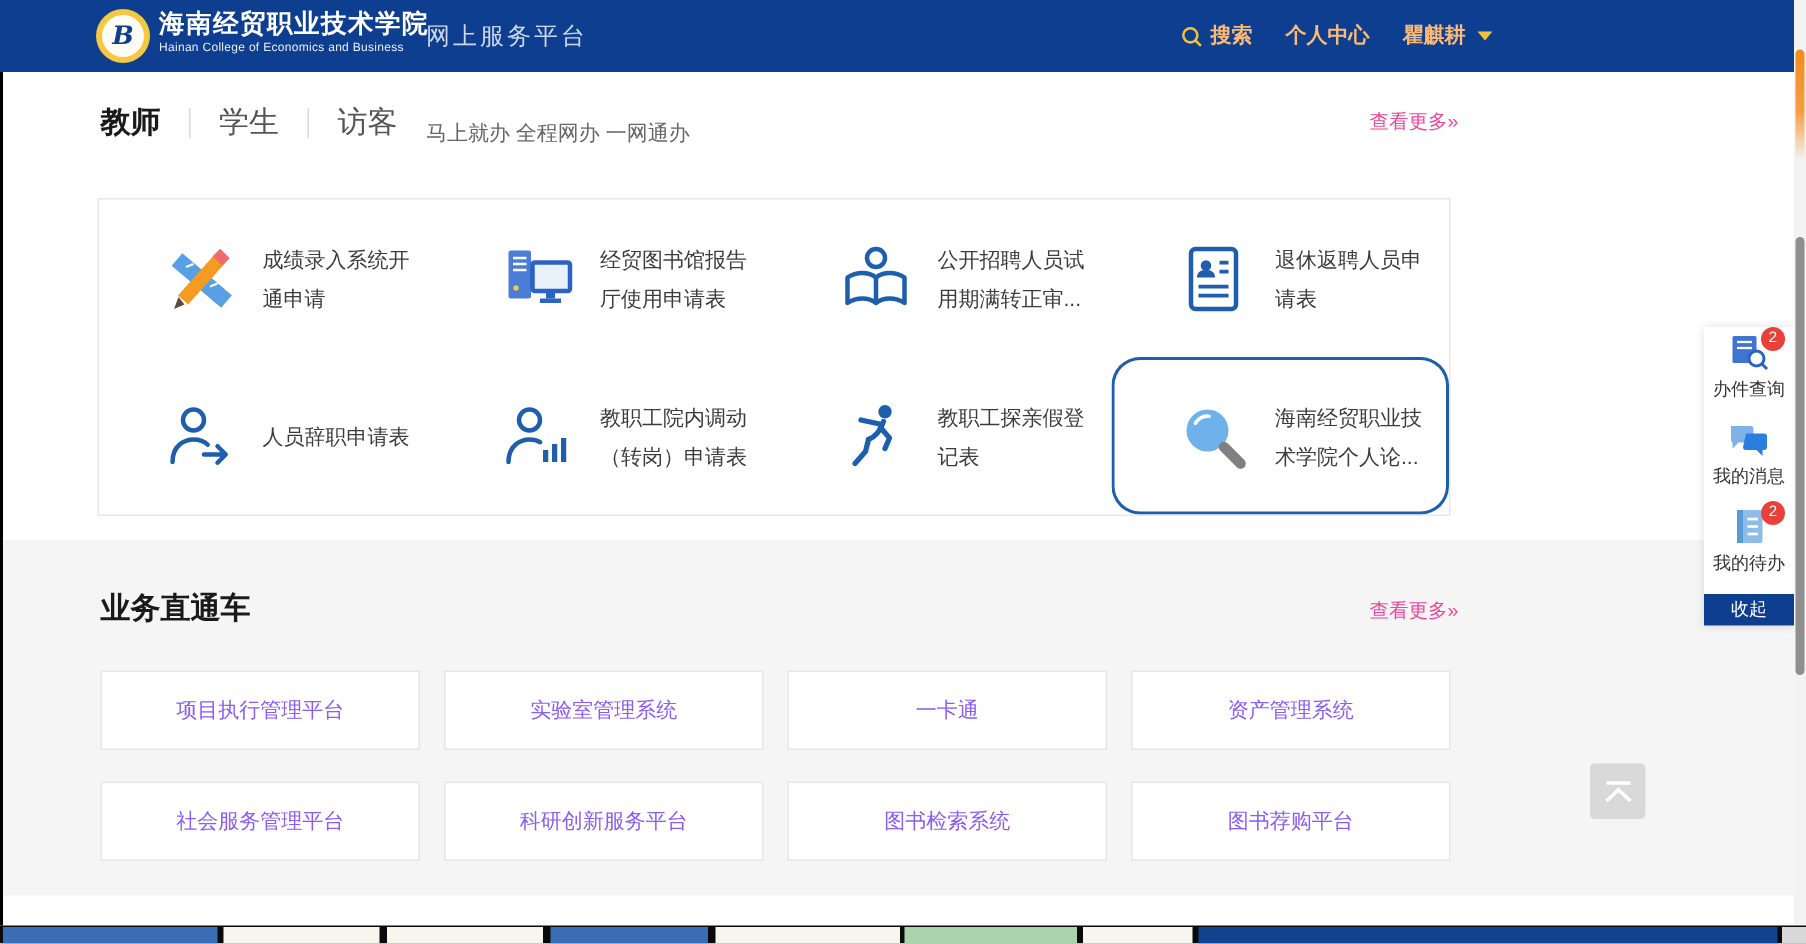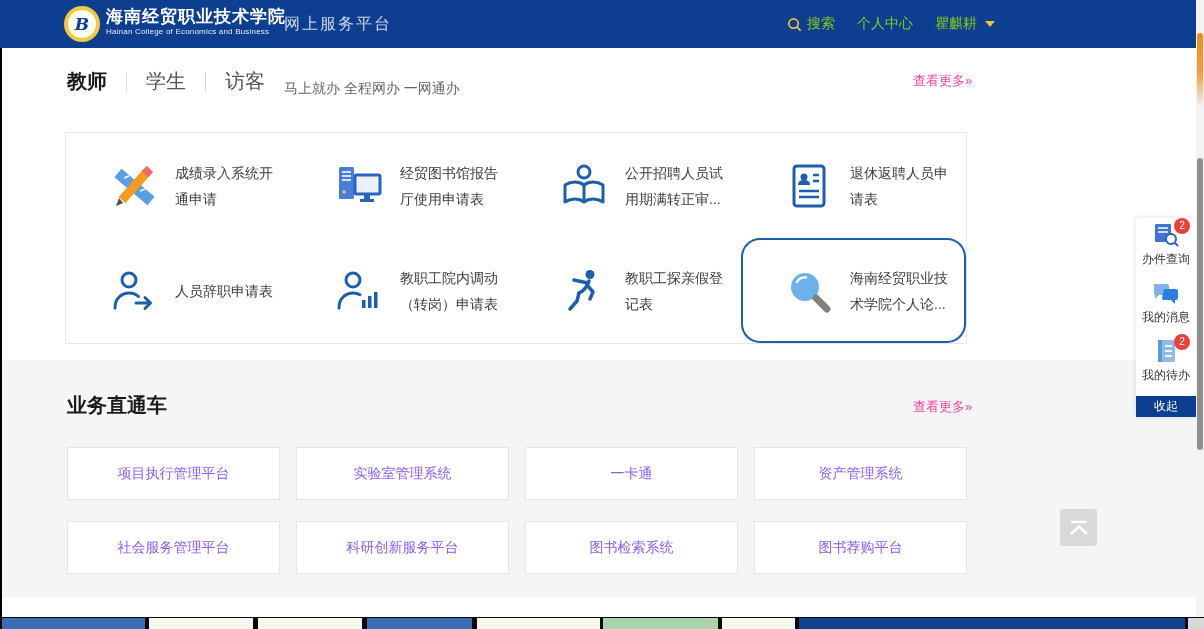--- a/index.html
+++ b/index.html
@@ -15,21 +15,21 @@
           font-family:"DejaVu Serif", serif; font-weight:bold; font-style:italic; font-size:17px;
           display:flex; align-items:center; justify-content:center; }
   .school { position:absolute; left:106px; top:5px; color:#fff; }
   .school-name { font-family:"DejaVu Serif", serif; font-weight:bold; font-size:17px; letter-spacing:1px; line-height:22px; }
   .school-en { font-size:8px; color:#e8edf7; letter-spacing:.2px; }
   .platform { position:absolute; left:284px; top:14px; color:#cdd7ea; font-size:16px; letter-spacing:2px; }
   .nav { position:absolute; left:388px; top:0; height:48px; display:flex; gap:27px; align-items:center; }
   .nav-item { color:#f3c13a; font-size:15px; font-weight:bold; height:48px; line-height:48px; position:relative; cursor:pointer; }
   .nav-item.active::after { content:""; position:absolute; left:-4px; right:-4px; bottom:4px; height:3px; background:#f3c13a; }
   .hdr-right { position:absolute; left:787px; top:0; height:48px; display:flex; gap:22px; align-items:center; }
-  .hdr-link { color:#84cc16; font-size:14px; font-weight:normal; display:flex; align-items:center; gap:5px; cursor:pointer; }
+  .hdr-link { color:#fdba74; font-size:14px; font-weight:bold; display:flex; align-items:center; gap:5px; cursor:pointer; }
   .caret { width:0; height:0; border-left:5px solid transparent; border-right:5px solid transparent; border-top:6px solid #f3c13a; margin-left:3px; }
 
   
   .tabs { position:absolute; left:67px; top:68px; display:flex; align-items:center; }
   .tab { font-size:20px; color:#555; cursor:pointer; }
   .tab.active { color:#1a1a1a; font-weight:bold; }
   .tab-div { width:1px; height:20px; background:#d9d9d9; margin:0 19px; }
   .slogan { position:absolute; left:284px; top:80px; font-size:14px; color:#666; }
   .view-more { font-size:13px; color:#ec4899; cursor:pointer; }
   .vm1 { position:absolute; left:913px; top:72px; }

